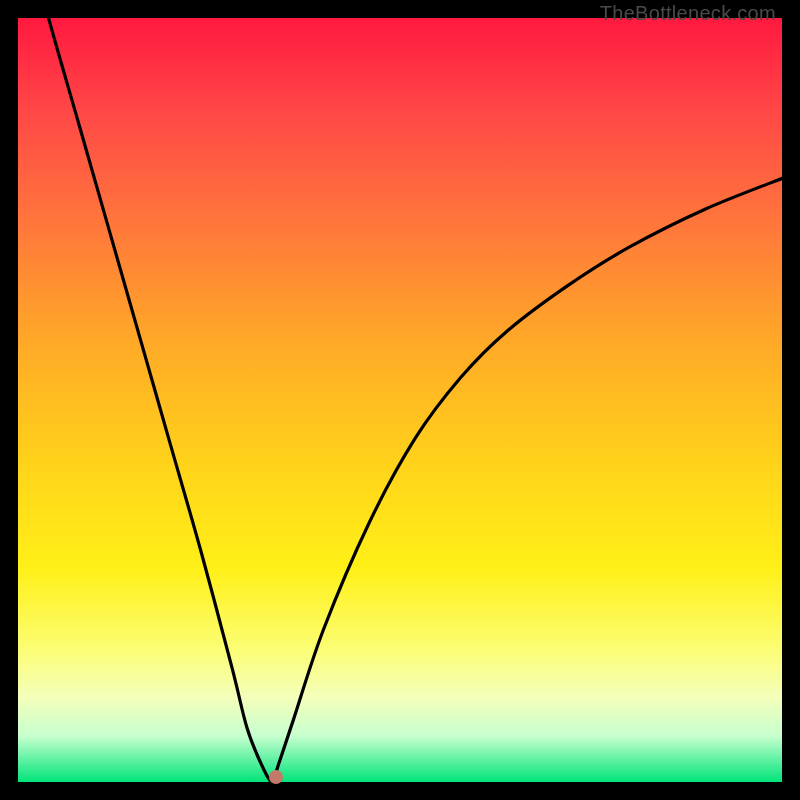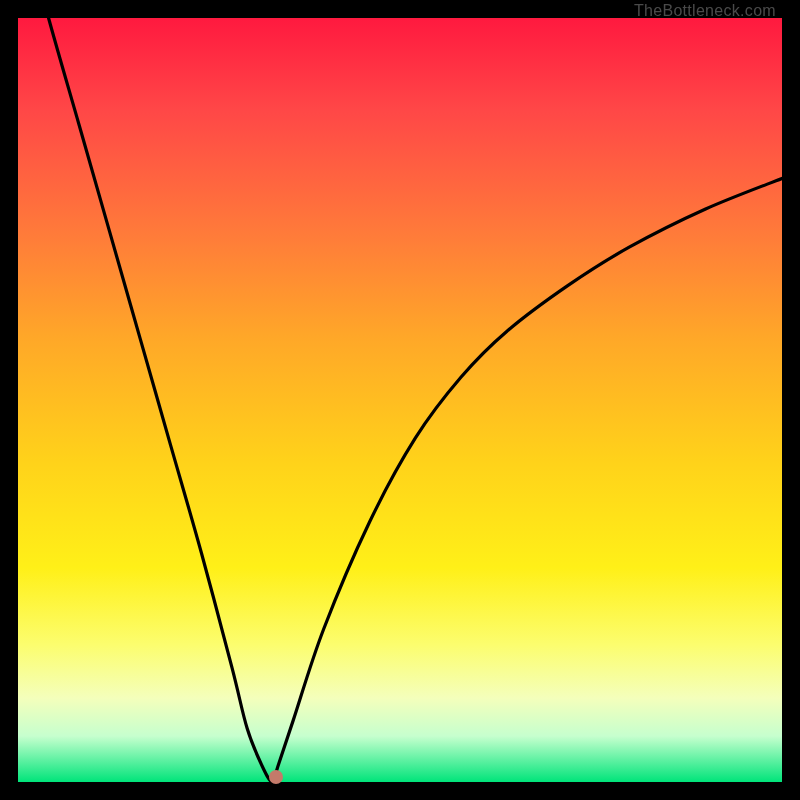--- a/index.html
+++ b/index.html
@@ -27,21 +27,21 @@
       #fcfd6e 82%,
       #f4ffbb 89%,
       #c6ffce 94%,
       #00e47a 100%);
   }
   .watermark {
     position: absolute;
     top: 2px;
     right: 24px;
     color: #4a4a4a;
-    font-size: 16px;
+    font-size: 20px;
     font-weight: 500;
     letter-spacing: 0.3px;
     z-index: 10;
   }
   svg.curve {
     position: absolute;
     left: 18px;
     top: 18px;
     width: 764px;
     height: 764px;

